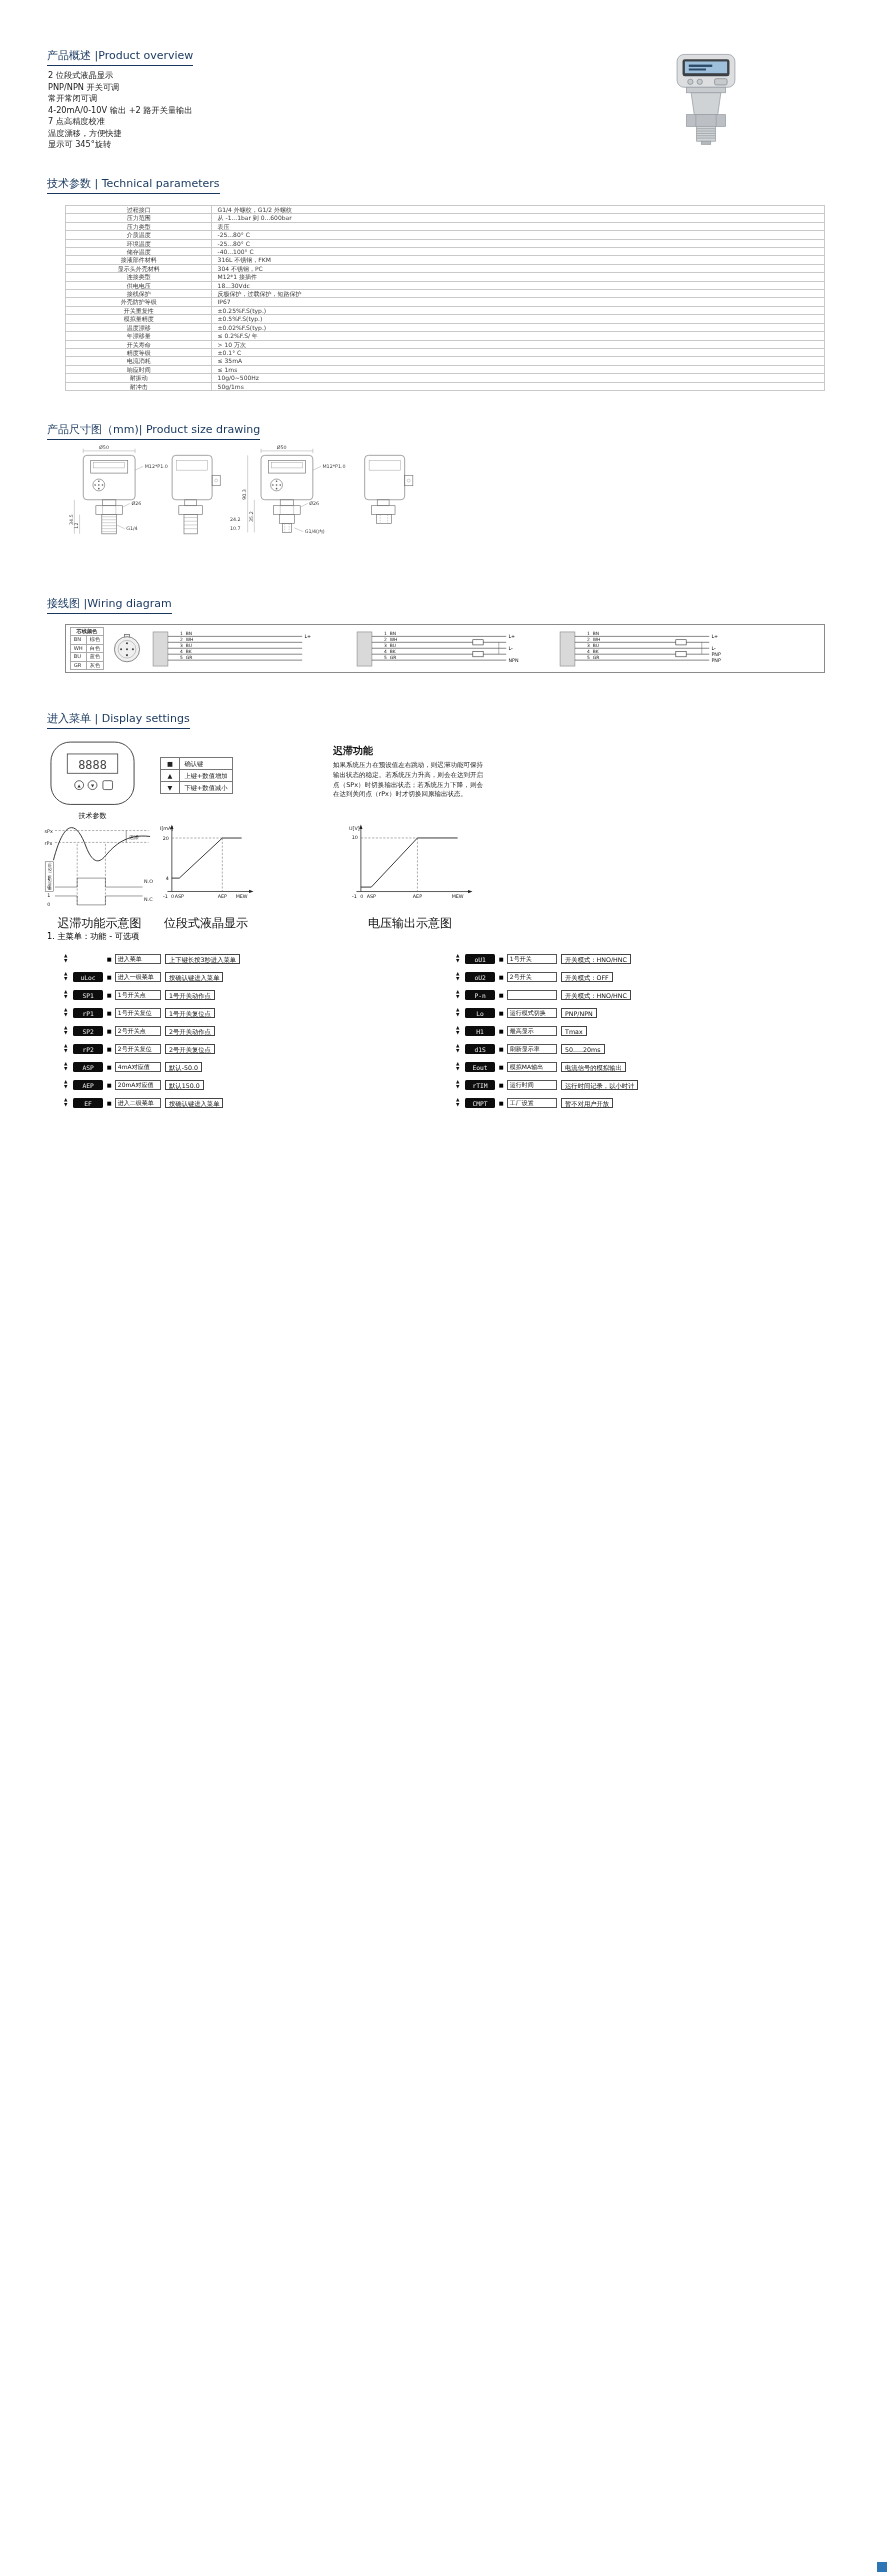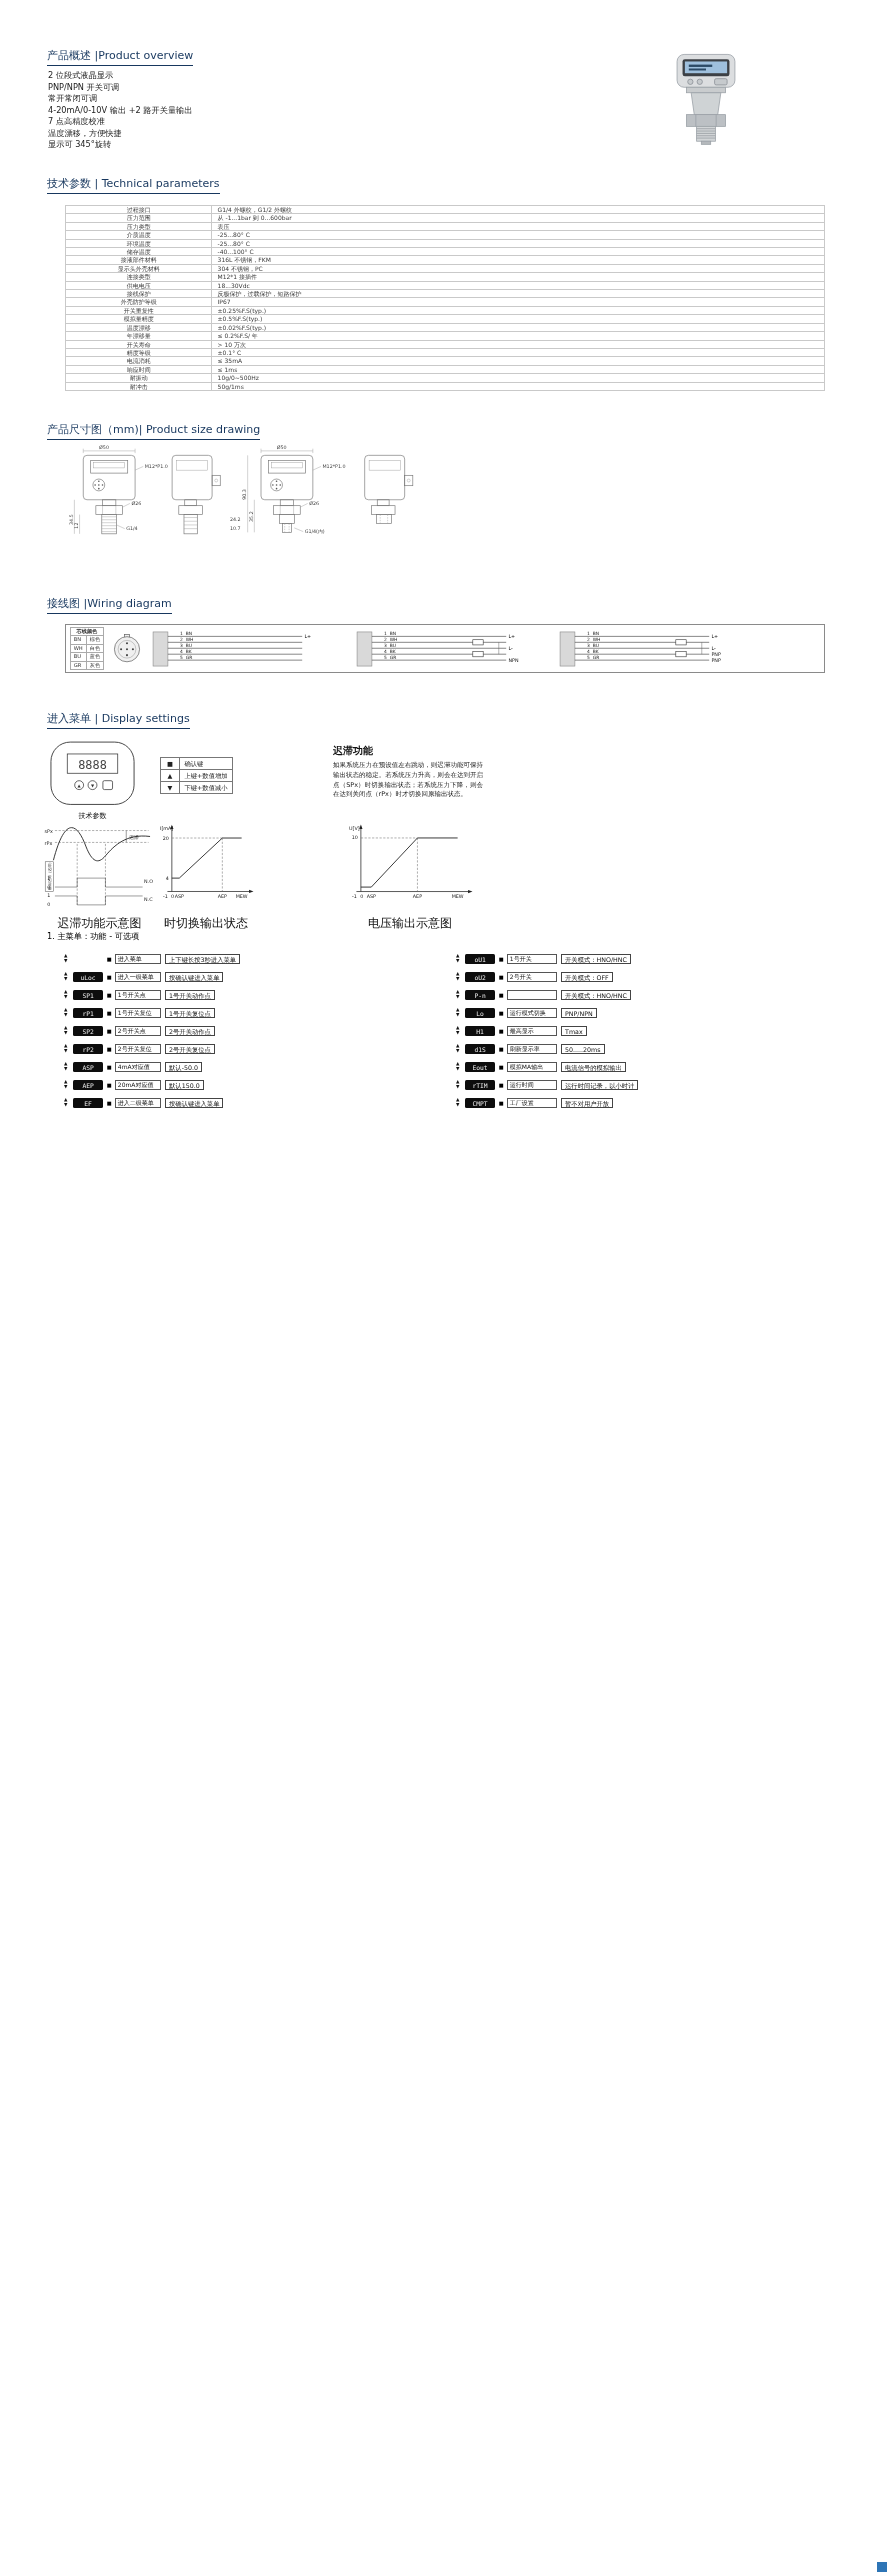--- a/index.html
+++ b/index.html
@@ -483,21 +483,21 @@
     <line x1="20" y1="20" x2="88" y2="20" class="gdash"></line>
     <text x="16" y="76" class="gtxt" text-anchor="end">4</text>
     <path d="M20,74 H30 L88,20 H114" class="gline"></path>
     <line x1="88" y1="20" x2="88" y2="92" class="gdash"></line>
     <text x="30" y="101" class="gtxt" text-anchor="middle">ASP</text>
     <text x="88" y="101" class="gtxt" text-anchor="middle">AEP</text>
     <text x="114" y="101" class="gtxt" text-anchor="middle">MEW</text>
     <text x="8" y="101" class="gtxt">-1</text>
     <text x="19" y="101" class="gtxt">0</text>
   </svg>
-  <div class="g-cap" id="cap-cur">时切换输出状态</div>
+  <div class="g-cap" id="cap-cur">位段式液晶显示</div>
 
   <svg class="g-vol" width="128" height="85" viewBox="0 0 172 114">
     <line x1="20" y1="6" x2="20" y2="92" class="gax"></line>
     <polygon points="20,2 17.8,8 22.2,8" fill="#222"></polygon>
     <line x1="14" y1="92" x2="166" y2="92" class="gax"></line>
     <polygon points="170,92 164,89.8 164,94.2" fill="#222"></polygon>
     <text x="4" y="9" class="gtxt">U[V]</text>
     <text x="16" y="22" class="gtxt" text-anchor="end">10</text>
     <line x1="20" y1="20" x2="96" y2="20" class="gdash"></line>
     <path d="M20,86 H34 L96,20 H150" class="gline"></path>

